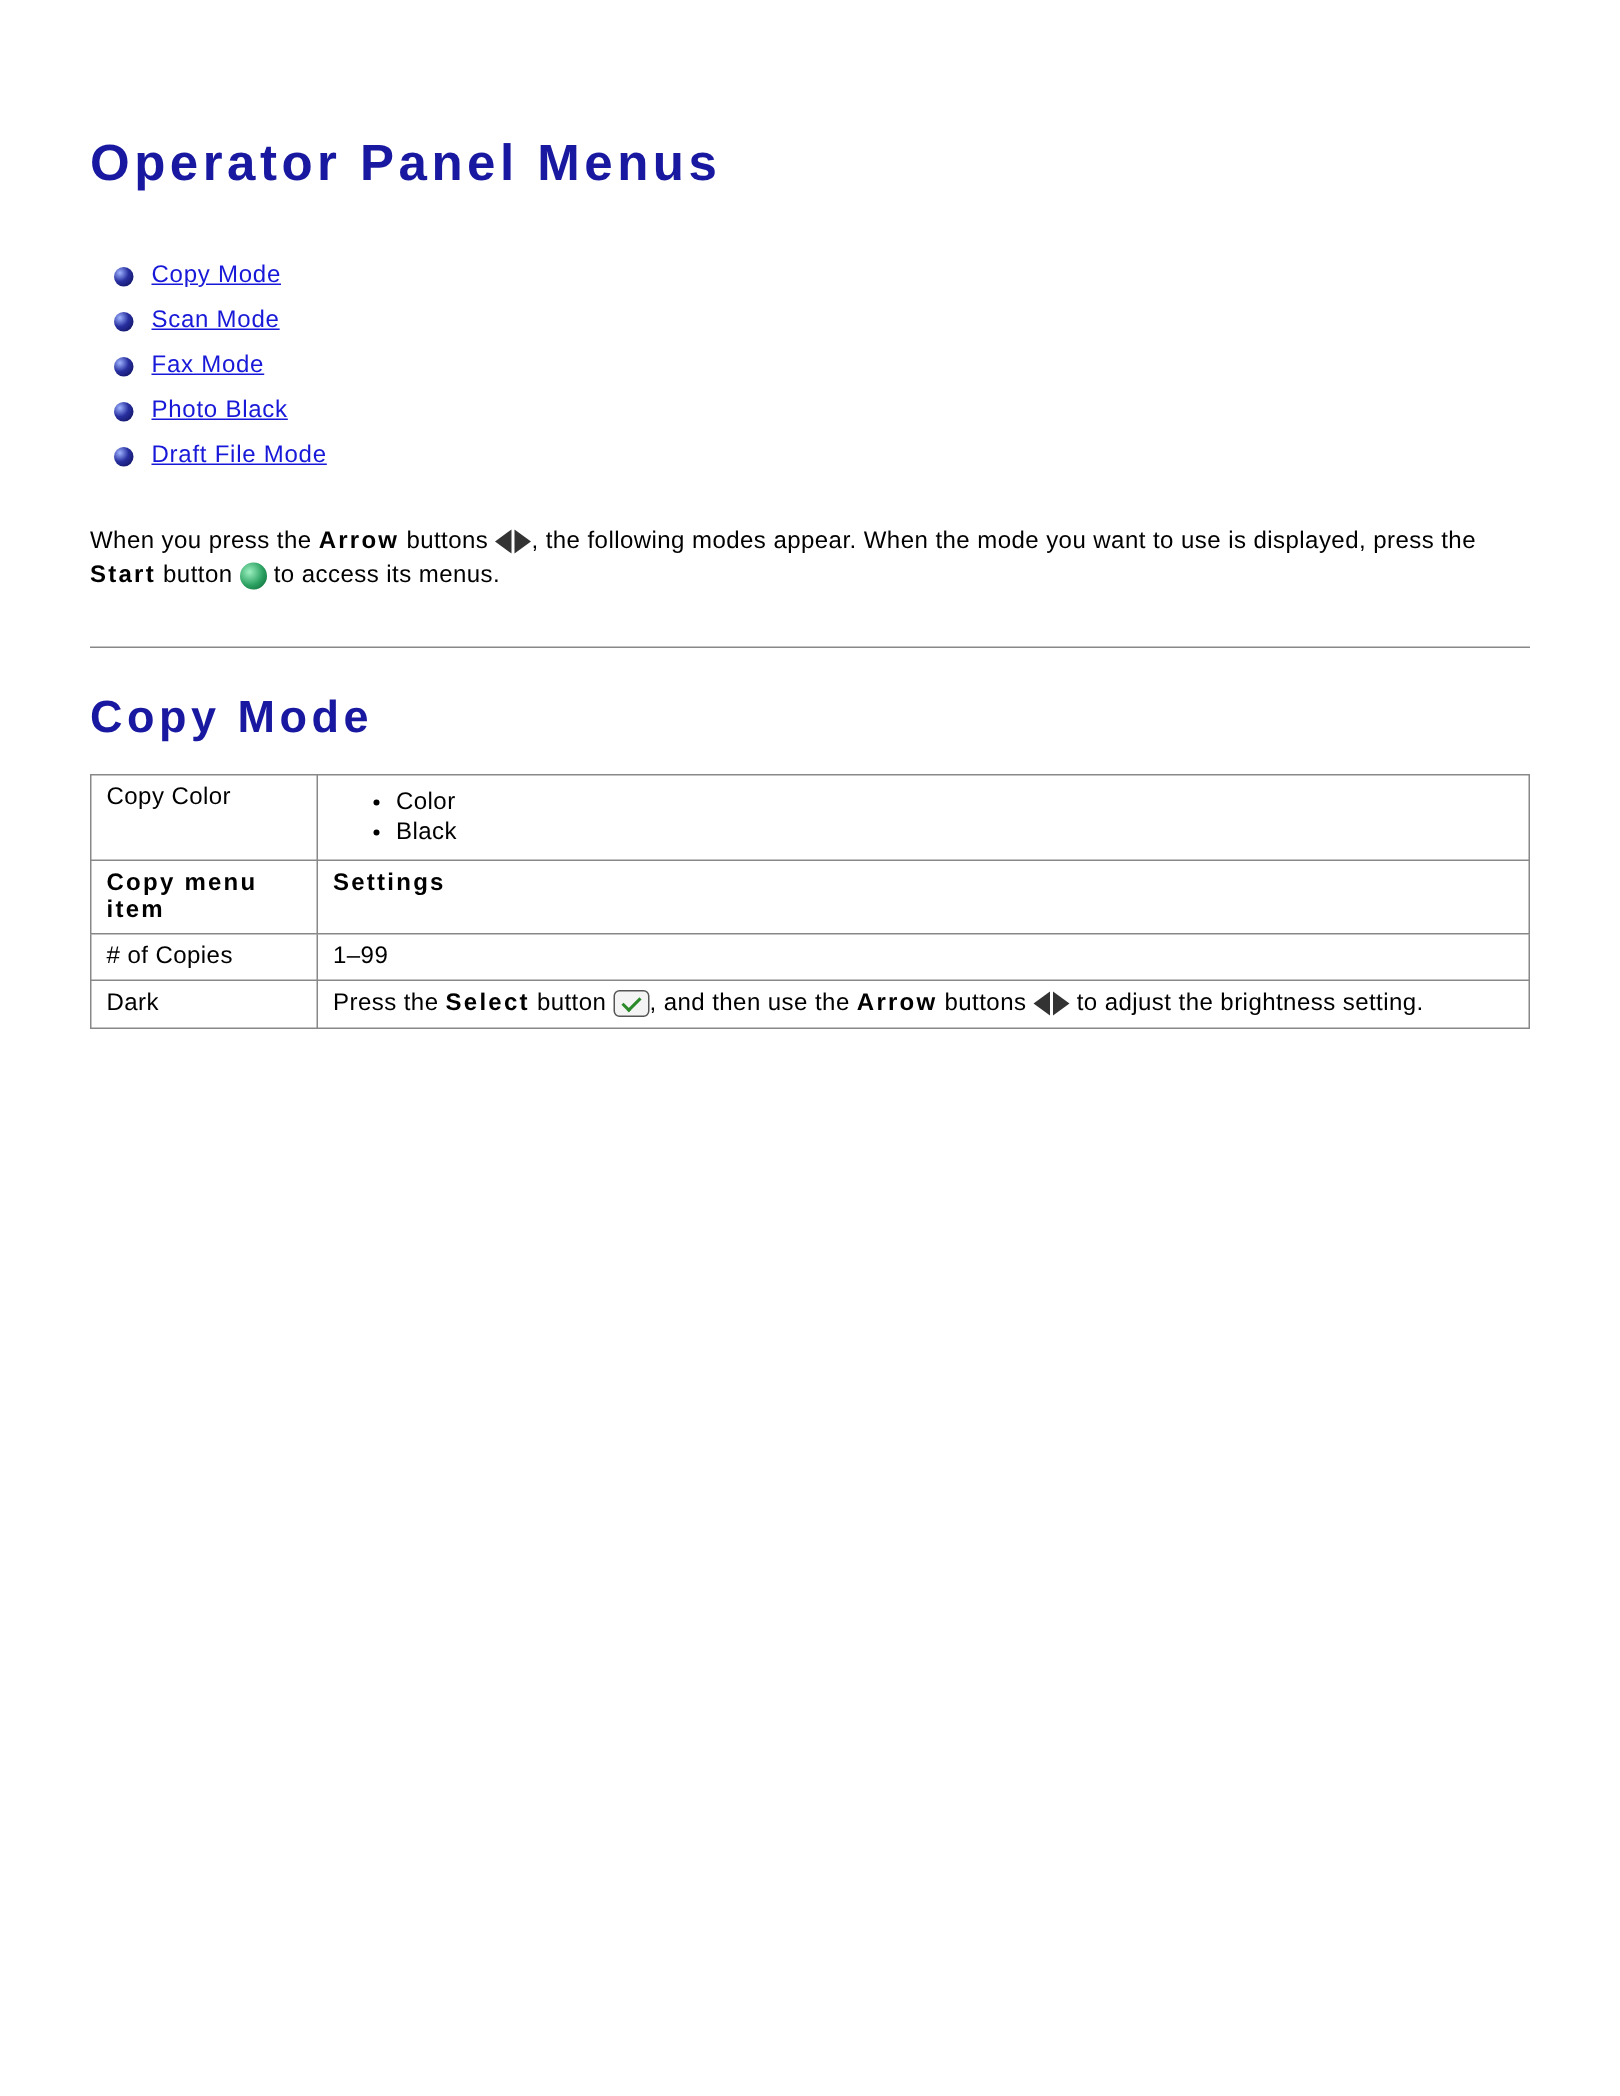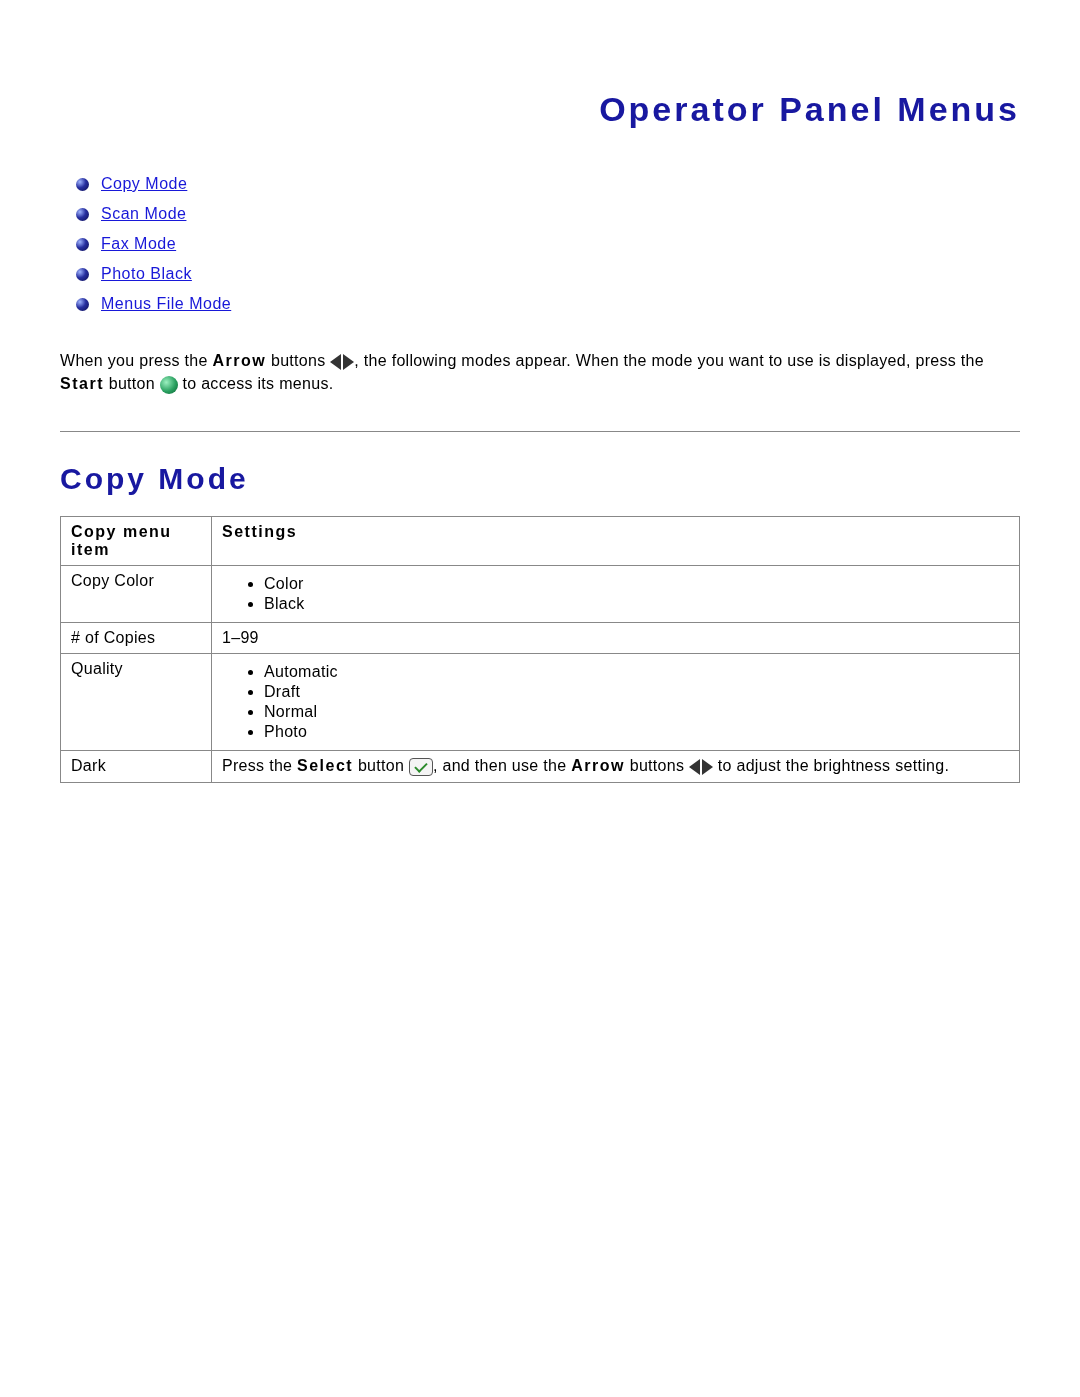--- a/index.html
+++ b/index.html
@@ -10,21 +10,20 @@
     color: #000;
     background: #fff;
   }
   h1 {
     font-family: Arial, sans-serif;
     font-size: 34px;
     font-weight: bold;
     letter-spacing: 3px;
     color: #1818a0;
     margin: 30px 0 40px 0;
-    text-align: right;
   }
   h2 {
     font-family: Arial, sans-serif;
     font-size: 30px;
     font-weight: bold;
     letter-spacing: 3px;
     color: #1818a0;
     margin: 30px 0 20px 0;
   }
   .nav-list {
@@ -158,68 +157,57 @@
   <li>
       <span class="bullet3d"></span>
       <a href="#">Fax Mode</a>
     </li>
   <li>
       <span class="bullet3d"></span>
       <a href="#">Photo Black</a>
     </li>
   <li>
       <span class="bullet3d"></span>
-      <a href="#">Menus File Mode</a>
+      <a href="#">Draft File Mode</a>
     </li>
 </ul>
 
 <p class="body-text">
   <span>When you press the </span><span class="bold">Arrow</span><span> buttons </span><span class="icon-arrows">
       <span class="chev chev-left"></span>
       <span class="chev chev-right"></span>
     </span><span>, the following modes appear. When the mode you want to use is displayed, press the </span><span class="bold">Start</span><span> button </span><span class="icon-start"></span><span> to access its menus.</span>
 </p>
 
 <hr>
 
 <h2>Copy Mode</h2>
 
 <table>
   <tbody>
       <tr>
-    <th>Copy menu item</th>
-    <th>Settings</th>
-  </tr>
-
-  <tr>
     <td>Copy Color</td>
     <td>
       <ul>
         <li>Color</li>
         <li>Black</li>
       </ul>
     </td>
   </tr>
 
   <tr>
+    <th>Copy menu item</th>
+    <th>Settings</th>
+  </tr>
+
+  <tr>
     <td># of Copies</td>
     <td>1–99</td>
   </tr>
 
-  <tr>
-    <td>Quality</td>
-    <td>
-      <ul>
-        <li>Automatic</li>
-        <li>Draft</li>
-        <li>Normal</li>
-        <li>Photo</li>
-      </ul>
-    </td>
-  </tr>
 
   <tr>
     <td>Dark</td>
     <td>
       <span>Press the </span><span class="bold">Select</span><span> button </span><span class="icon-select"></span><span>, and then use the </span><span class="bold">Arrow</span><span> buttons </span><span class="icon-arrows">
             <span class="chev chev-left"></span>
             <span class="chev chev-right"></span>
           </span><span> to adjust the brightness setting.</span>
     </td>
   </tr>

